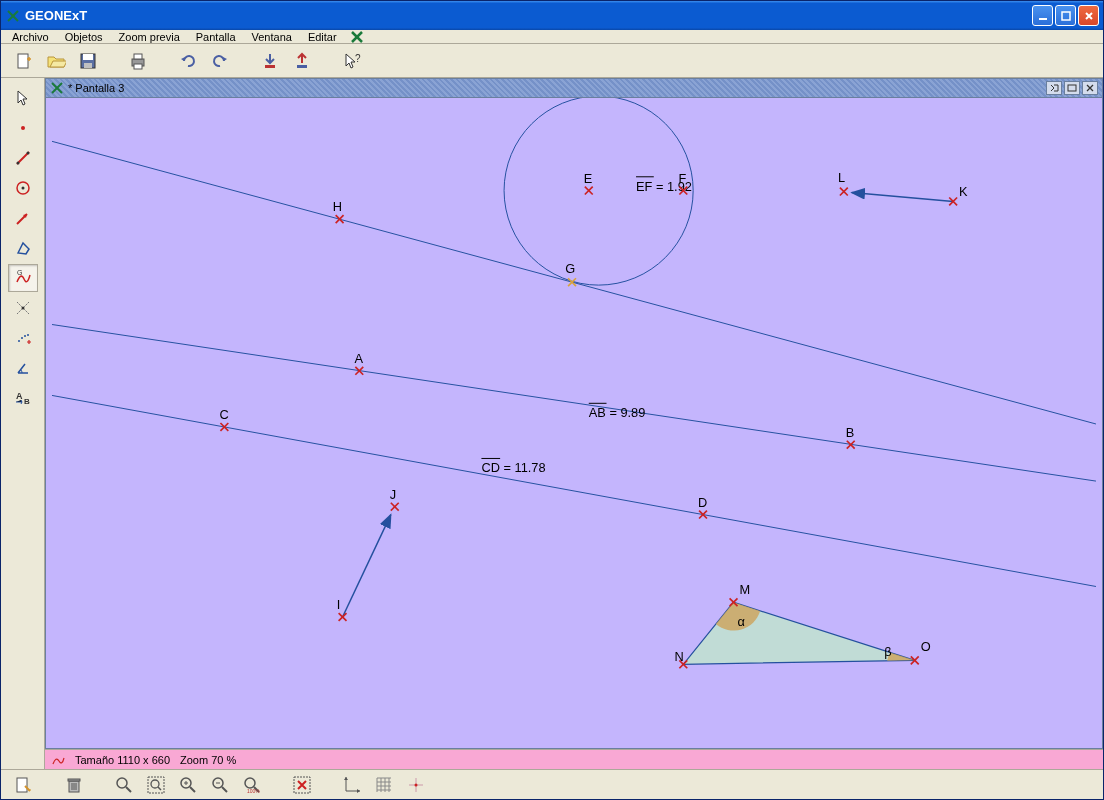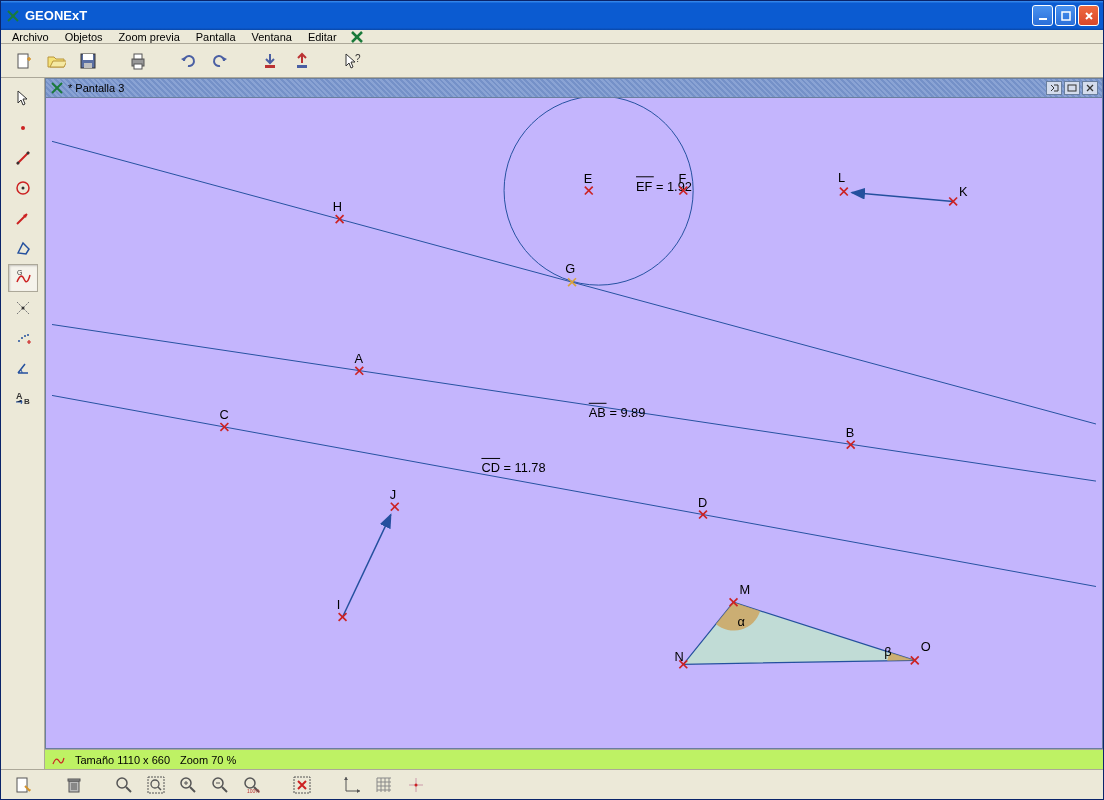--- a/index.html
+++ b/index.html
@@ -33,21 +33,21 @@
 
 .doc-titlebar { height: 20px; background: repeating-linear-gradient( 45deg, #8aa3d4, #8aa3d4 2px, #7591c8 2px, #7591c8 4px ); display: flex; align-items: center; padding: 0 4px; border: 1px solid #6a7f9e; }
 .doc-icon { width: 14px; height: 14px; margin-right: 4px; }
 .doc-title { flex: 1; font-size: 11px; color: #000; }
 .doc-winbtns { display: flex; gap: 2px; }
 .doc-winbtn { width: 16px; height: 14px; border: 1px solid #6a7f9e; background: #d4dced; display: flex; align-items: center; justify-content: center; font-size: 9px; cursor: pointer; }
 
 .canvas-area { flex: 1; background: #c4b5fd; border: 1px solid #6a7f9e; border-top: none; position: relative; overflow: hidden; height: 660px; }
 .canvas-svg { width: 100%; height: 100%; }
 
-.statusbar { height: 20px; background: #bef264; display: flex; align-items: center; padding: 0 6px; border-top: 1px solid #aca899; gap: 10px; font-size: 11px; }
+.statusbar { height: 20px; background: #f9a8d4; display: flex; align-items: center; padding: 0 6px; border-top: 1px solid #aca899; gap: 10px; font-size: 11px; }
 .status-icon { width: 14px; height: 14px; }
 
 .bottom-toolbar { height: 30px; background: #ece9d8; display: flex; align-items: center; padding: 2px 10px; gap: 6px; border-top: 1px solid #aca899; }
 
 .geo-point-label { font-family: Arial; font-size: 13px; fill: #000; }
 .geo-measure { font-family: Arial; font-size: 13px; fill: #000; }
 </style>
 </head>
 <body>
 

